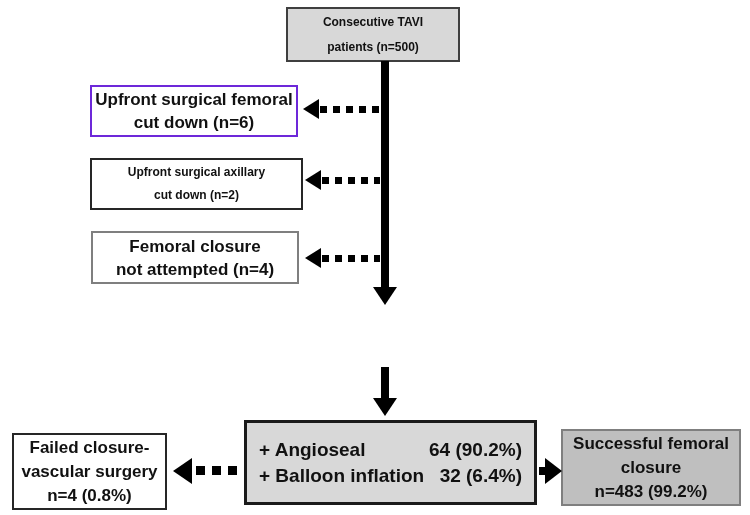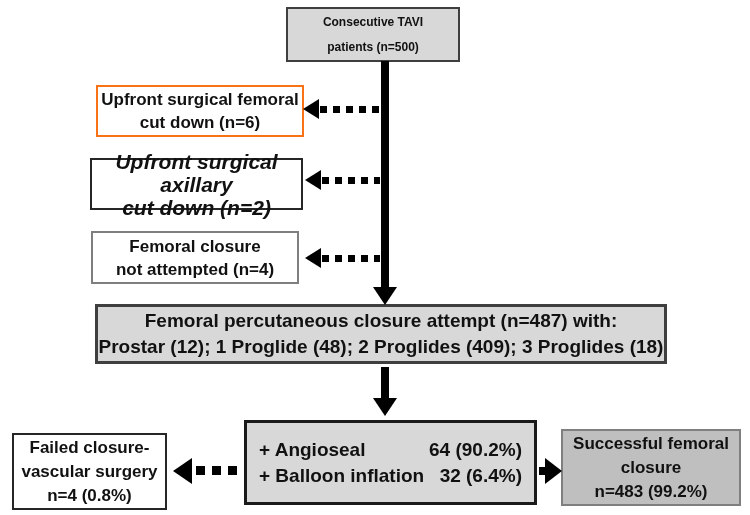--- a/index.html
+++ b/index.html
@@ -19,22 +19,22 @@
     justify-content:center;
     text-align:center;
     white-space:pre-line;
     box-sizing:border-box;
     background:#ffffff;
   }
   .fill-gray{background:#d8d8d8;}
   .fill-darkgray{background:#bfbfbf;}
 
   .box-top{left:286px;top:7px;width:174px;height:55px;border:2px solid #3f3f3f;font-size:12px;line-height:25px;}
-  .box-left1{left:96px;top:85px;width:208px;height:52px;border:2px solid #f97316;font-size:17px;line-height:23px;}
-  .box-left2{left:90px;top:158px;width:213px;height:52px;border:2px solid #262626;font-size:21px;line-height:23px;font-style:italic;}
+  .box-left1{left:90px;top:85px;width:208px;height:52px;border:2px solid #6d28d9;font-size:17px;line-height:23px;}
+  .box-left2{left:90px;top:158px;width:213px;height:52px;border:2px solid #262626;font-size:12px;line-height:23px;}
   .box-left3{left:91px;top:231px;width:208px;height:53px;border:2px solid #7f7f7f;font-size:17px;line-height:23px;}
   .box-mid{left:95px;top:304px;width:572px;height:60px;border:3px solid #3f3f3f;font-size:19px;line-height:26px;}
   .box-failed{left:12px;top:433px;width:155px;height:77px;border:2px solid #262626;font-size:17px;line-height:24px;}
   .box-adjunct{left:244px;top:420px;width:293px;height:85px;border:3px solid #1a1a1a;font-size:19px;line-height:26px;
     flex-direction:column;align-items:stretch;justify-content:center;padding:8px 12px;white-space:normal;}
   .box-success{left:561px;top:429px;width:180px;height:77px;border:2px solid #7f7f7f;font-size:17px;line-height:24px;}
 
   .adjunct-row{display:flex;justify-content:space-between;text-align:left;}
 
   .stem-v{position:absolute;width:8px;background:#000;}
@@ -54,22 +54,20 @@
   <div class="box fill-gray box-top">Consecutive TAVI
 patients (n=500)</div>
 
   <div class="box box-left1">Upfront surgical femoral
 cut down (n=6)</div>
   <div class="box box-left2">Upfront surgical axillary
 cut down (n=2)</div>
   <div class="box box-left3">Femoral closure
 not attempted (n=4)</div>
 
-  <div class="box fill-gray box-mid">Femoral percutaneous closure attempt (n=487) with:
-Prostar (12); 1 Proglide (48);  2 Proglides (409);  3 Proglides (18)</div>
 
   <div class="box box-failed">Failed closure-
 vascular surgery
 n=4 (0.8%)</div>
 
   <div class="box fill-gray box-adjunct">
     <div class="adjunct-row">
       <span>+ Angioseal</span>
       <span>64 (90.2%)</span>
     </div>

